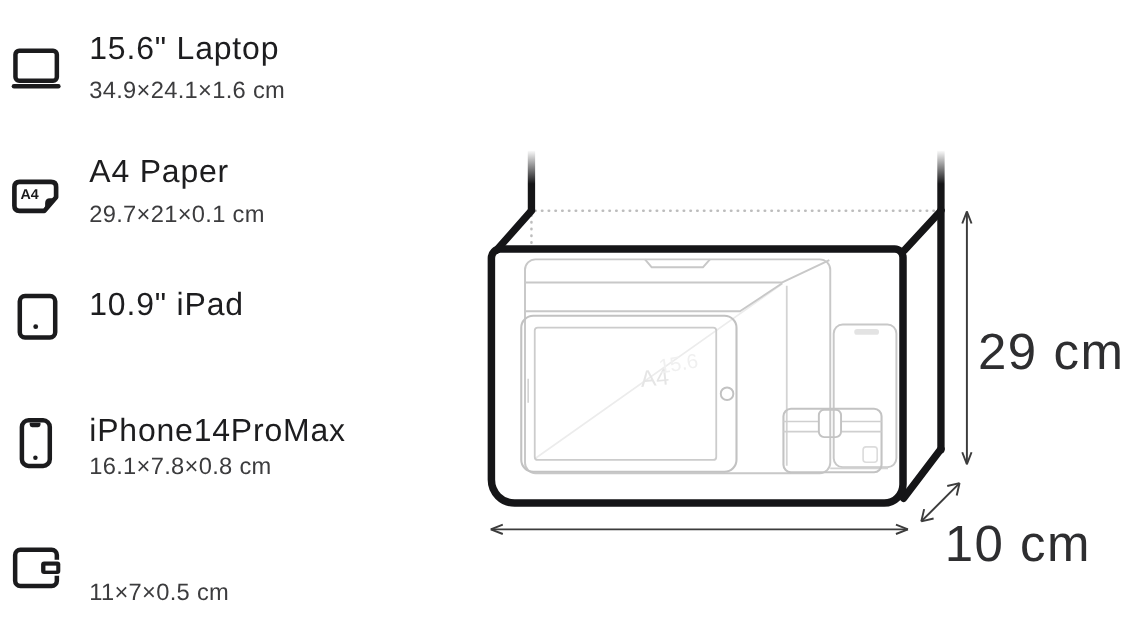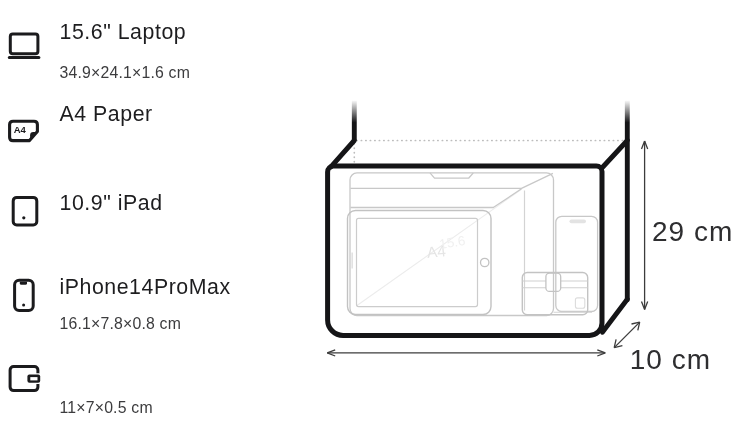--- a/index.html
+++ b/index.html
@@ -1,20 +1,20 @@
 <!DOCTYPE html>
 <html><head>
 <meta charset="utf-8">
 <style>
   html,body{margin:0;padding:0;background:#fff;}
   #page{position:relative;width:750px;height:426px;background:#fff;overflow:hidden;
         font-family:"Liberation Sans", sans-serif;}
   .t{position:absolute;white-space:nowrap;color:#1d1d1f;font-size:21.3px;line-height:1;letter-spacing:0.55px;}
-  .s{position:absolute;white-space:nowrap;color:#3c3c3e;font-size:15.8px;line-height:1;letter-spacing:0.2px;margin-top:12px;}
-  .d{position:absolute;white-space:nowrap;color:#2e2e30;font-size:28px;line-height:1;letter-spacing:1px;}
+  .s{position:absolute;white-space:nowrap;color:#3c3c3e;font-size:15.8px;line-height:1;letter-spacing:0.2px;}
+  .d{position:absolute;white-space:nowrap;color:#2e2e30;font-size:34px;line-height:1;letter-spacing:1px;}
   svg{position:absolute;display:block;}
 </style>
 </head>
 <body>
 <div id="page">
 
   <svg style="left:4px;top:28px" width="44" height="36" viewBox="0 0 44 36">
     <rect x="6.3" y="5.9" width="27.6" height="19.9" rx="2.5" fill="none" stroke="#1b1b1d" stroke-width="3"></rect>
     <rect x="3.8" y="28" width="32.6" height="3" rx="1.5" fill="#1b1b1d"></rect>
   </svg>
@@ -24,20 +24,21 @@
   <div class="s" style="left:59.5px;top:52.6px">34.9×24.1×1.6 cm</div>
 
   <svg style="left:6px;top:116px" width="38" height="29" viewBox="0 0 38 29">
     <path d="M 7,5.2 H 28 Q 31.4,5.2 31.4,8.6 V 15.5 L 23.5,24.6 H 7 Q 3.6,24.6 3.6,21.2 V 8.6 Q 3.6,5.2 7,5.2 Z" fill="none" stroke="#1b1b1d" stroke-width="3.1" stroke-linejoin="round"></path>
     <path d="M 31.3,16.1 L 24.1,24.4 L 24.1,19.3 Q 24.1,16.1 27.3,16.1 Z" fill="#1b1b1d"></path>
     <text x="7.7" y="16.6" font-size="9.5" font-weight="bold" fill="#1b1b1d">A4</text>
   </svg>
 
   <div class="t" style="left:59.5px;top:104.1px">A4 Paper</div>
 
+  <div class="s" style="left:59.5px;top:135.9px">29.7×21×0.1 cm</div>
 
   <svg style="left:10px;top:194px" width="30" height="34" viewBox="0 0 30 34">
     <rect x="3.2" y="3.4" width="23.6" height="27.6" rx="3.5" fill="none" stroke="#1b1b1d" stroke-width="3"></rect>
     <circle cx="13.8" cy="23.8" r="1.6" fill="#1b1b1d"></circle>
   </svg>
 
   <div class="t" style="left:59.5px;top:192.5px">10.9" iPad</div>
 
 
   <svg style="left:10px;top:276px" width="32" height="38" viewBox="0 0 32 38">

